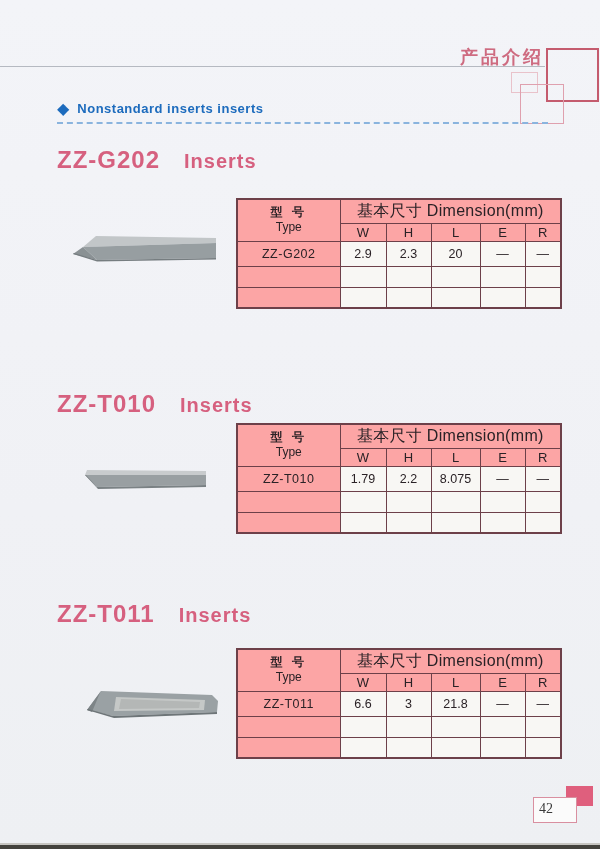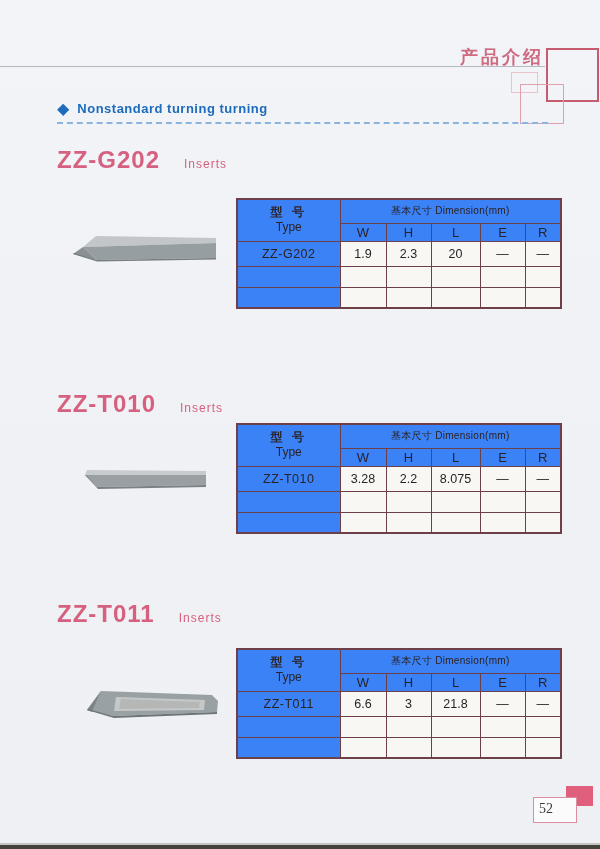--- a/index.html
+++ b/index.html
@@ -31,47 +31,47 @@
     border-bottom:2px dashed #8ab4de;
     padding-bottom:6px;
   }
   .blue-heading .diamond{color:#1c6bbd;font-size:16px;line-height:1;transform:translateY(1px);}
   .blue-heading .zh{color:#1c6bbd;font-size:20px;font-weight:bold;letter-spacing:1px;}
   .blue-heading .en{color:#1c6bbd;font-size:13px;font-weight:bold;letter-spacing:0.5px;}
 
   
   .section-title{position:absolute;left:57px;display:flex;align-items:baseline;gap:24px;color:#d6607f;}
   .section-title .model{font-size:24px;font-weight:bold;letter-spacing:1px;}
-  .section-title .suffix{font-size:12px;font-weight:normal;letter-spacing:1px;}
+  .section-title .suffix{font-size:20px;font-weight:bold;letter-spacing:1px;}
   #title-1{top:146px;}
   #title-2{top:390px;}
   #title-3{top:600px;}
 
   
   .spec-table{
     position:absolute;left:236px;width:324px;
     border-collapse:collapse;table-layout:fixed;
     font-size:12px;color:#2a2226;
     border:2px solid #6d4049;
     background:#f8f7f4;
   }
   #table-1{top:198px;}
   #table-2{top:423px;}
   #table-3{top:648px;}
   .spec-table td,.spec-table th{border:1px solid #6d4049;text-align:center;padding:0;font-weight:normal;}
-  .spec-table .pink{background:#3b82f6;}
+  .spec-table .pink{background:#fca5a5;}
   .spec-table .white{background:#f8f7f4;}
   .r-dim{height:24px;}
   .r-cols{height:18px;}
   .r-data{height:25px;}
   .r-empty1{height:21px;}
   .r-empty2{height:21px;}
   .type-cell{line-height:1.25;font-size:12px;}
   .type-cell .zh{font-weight:bold;letter-spacing:3px;}
-  .dim-cell{font-size:10px;font-weight:bold;letter-spacing:0.3px;}
+  .dim-cell{font-size:16px;font-weight:bold;letter-spacing:0.3px;}
   .col-letter{font-size:13px;font-weight:bold;}
   .model-cell{font-size:12.5px;font-weight:bold;letter-spacing:0.5px;}
   .value-cell{font-size:12.5px;}
 
   
   .insert-figure{position:absolute;}
   #figure-1{top:228px;left:66px;}
   #figure-2{top:464px;left:80px;}
   #figure-3{top:682px;left:78px;}
 
@@ -97,21 +97,21 @@
 <div class="page">
 
   <div class="corner-line"></div>
   <div class="corner-tag">产品介绍</div>
   <div class="sq sq-large"></div>
   <div class="sq sq-small"></div>
   <div class="sq sq-medium"></div>
 
   <div class="blue-heading">
     <span class="diamond">◆</span>
-    <span class="en">Nonstandard turning  turning</span>
+    <span class="en">Nonstandard inserts  inserts</span>
   </div>
 
   <div class="section-title" id="title-1">
     <span class="model">ZZ-G202</span>
     <span class="suffix">Inserts</span>
   </div>
 
   <svg class="insert-figure" id="figure-1" width="156" height="44" viewBox="0 0 156 44">
     <polygon points="30,8 150,10 150,15 17,19" fill="#c2c6c8"></polygon>
     <polygon points="17,19 150,15 150,30 31,32" fill="#979ea1"></polygon>
@@ -138,21 +138,21 @@
     </tr>
     <tr class="r-cols">
       <td class="pink col-letter">W</td>
       <td class="pink col-letter">H</td>
       <td class="pink col-letter">L</td>
       <td class="pink col-letter">E</td>
       <td class="pink col-letter">R</td>
     </tr>
     <tr class="r-data">
       <td class="pink model-cell">ZZ-G202</td>
-      <td class="white value-cell">1.9</td>
+      <td class="white value-cell">2.9</td>
       <td class="white value-cell">2.3</td>
       <td class="white value-cell">20</td>
       <td class="white value-cell">—</td>
       <td class="white value-cell">—</td>
     </tr>
     <tr class="r-empty1">
       <td class="pink"></td>
       <td class="white"></td>
       <td class="white"></td>
       <td class="white"></td>
@@ -200,21 +200,21 @@
     </tr>
     <tr class="r-cols">
       <td class="pink col-letter">W</td>
       <td class="pink col-letter">H</td>
       <td class="pink col-letter">L</td>
       <td class="pink col-letter">E</td>
       <td class="pink col-letter">R</td>
     </tr>
     <tr class="r-data">
       <td class="pink model-cell">ZZ-T010</td>
-      <td class="white value-cell">3.28</td>
+      <td class="white value-cell">1.79</td>
       <td class="white value-cell">2.2</td>
       <td class="white value-cell">8.075</td>
       <td class="white value-cell">—</td>
       <td class="white value-cell">—</td>
     </tr>
     <tr class="r-empty1">
       <td class="pink"></td>
       <td class="white"></td>
       <td class="white"></td>
       <td class="white"></td>
@@ -291,18 +291,18 @@
       <td class="white"></td>
       <td class="white"></td>
       <td class="white"></td>
       <td class="white"></td>
     </tr>
   </tbody>
     </table>
 
   <div class="pageno-square"></div>
   <div class="pageno-box">
-    <span class="num">52</span>
+    <span class="num">42</span>
   </div>
 
   <div class="bottom-edge-light"></div>
   <div class="bottom-edge-dark"></div>
 </div>
 
 </body></html>

